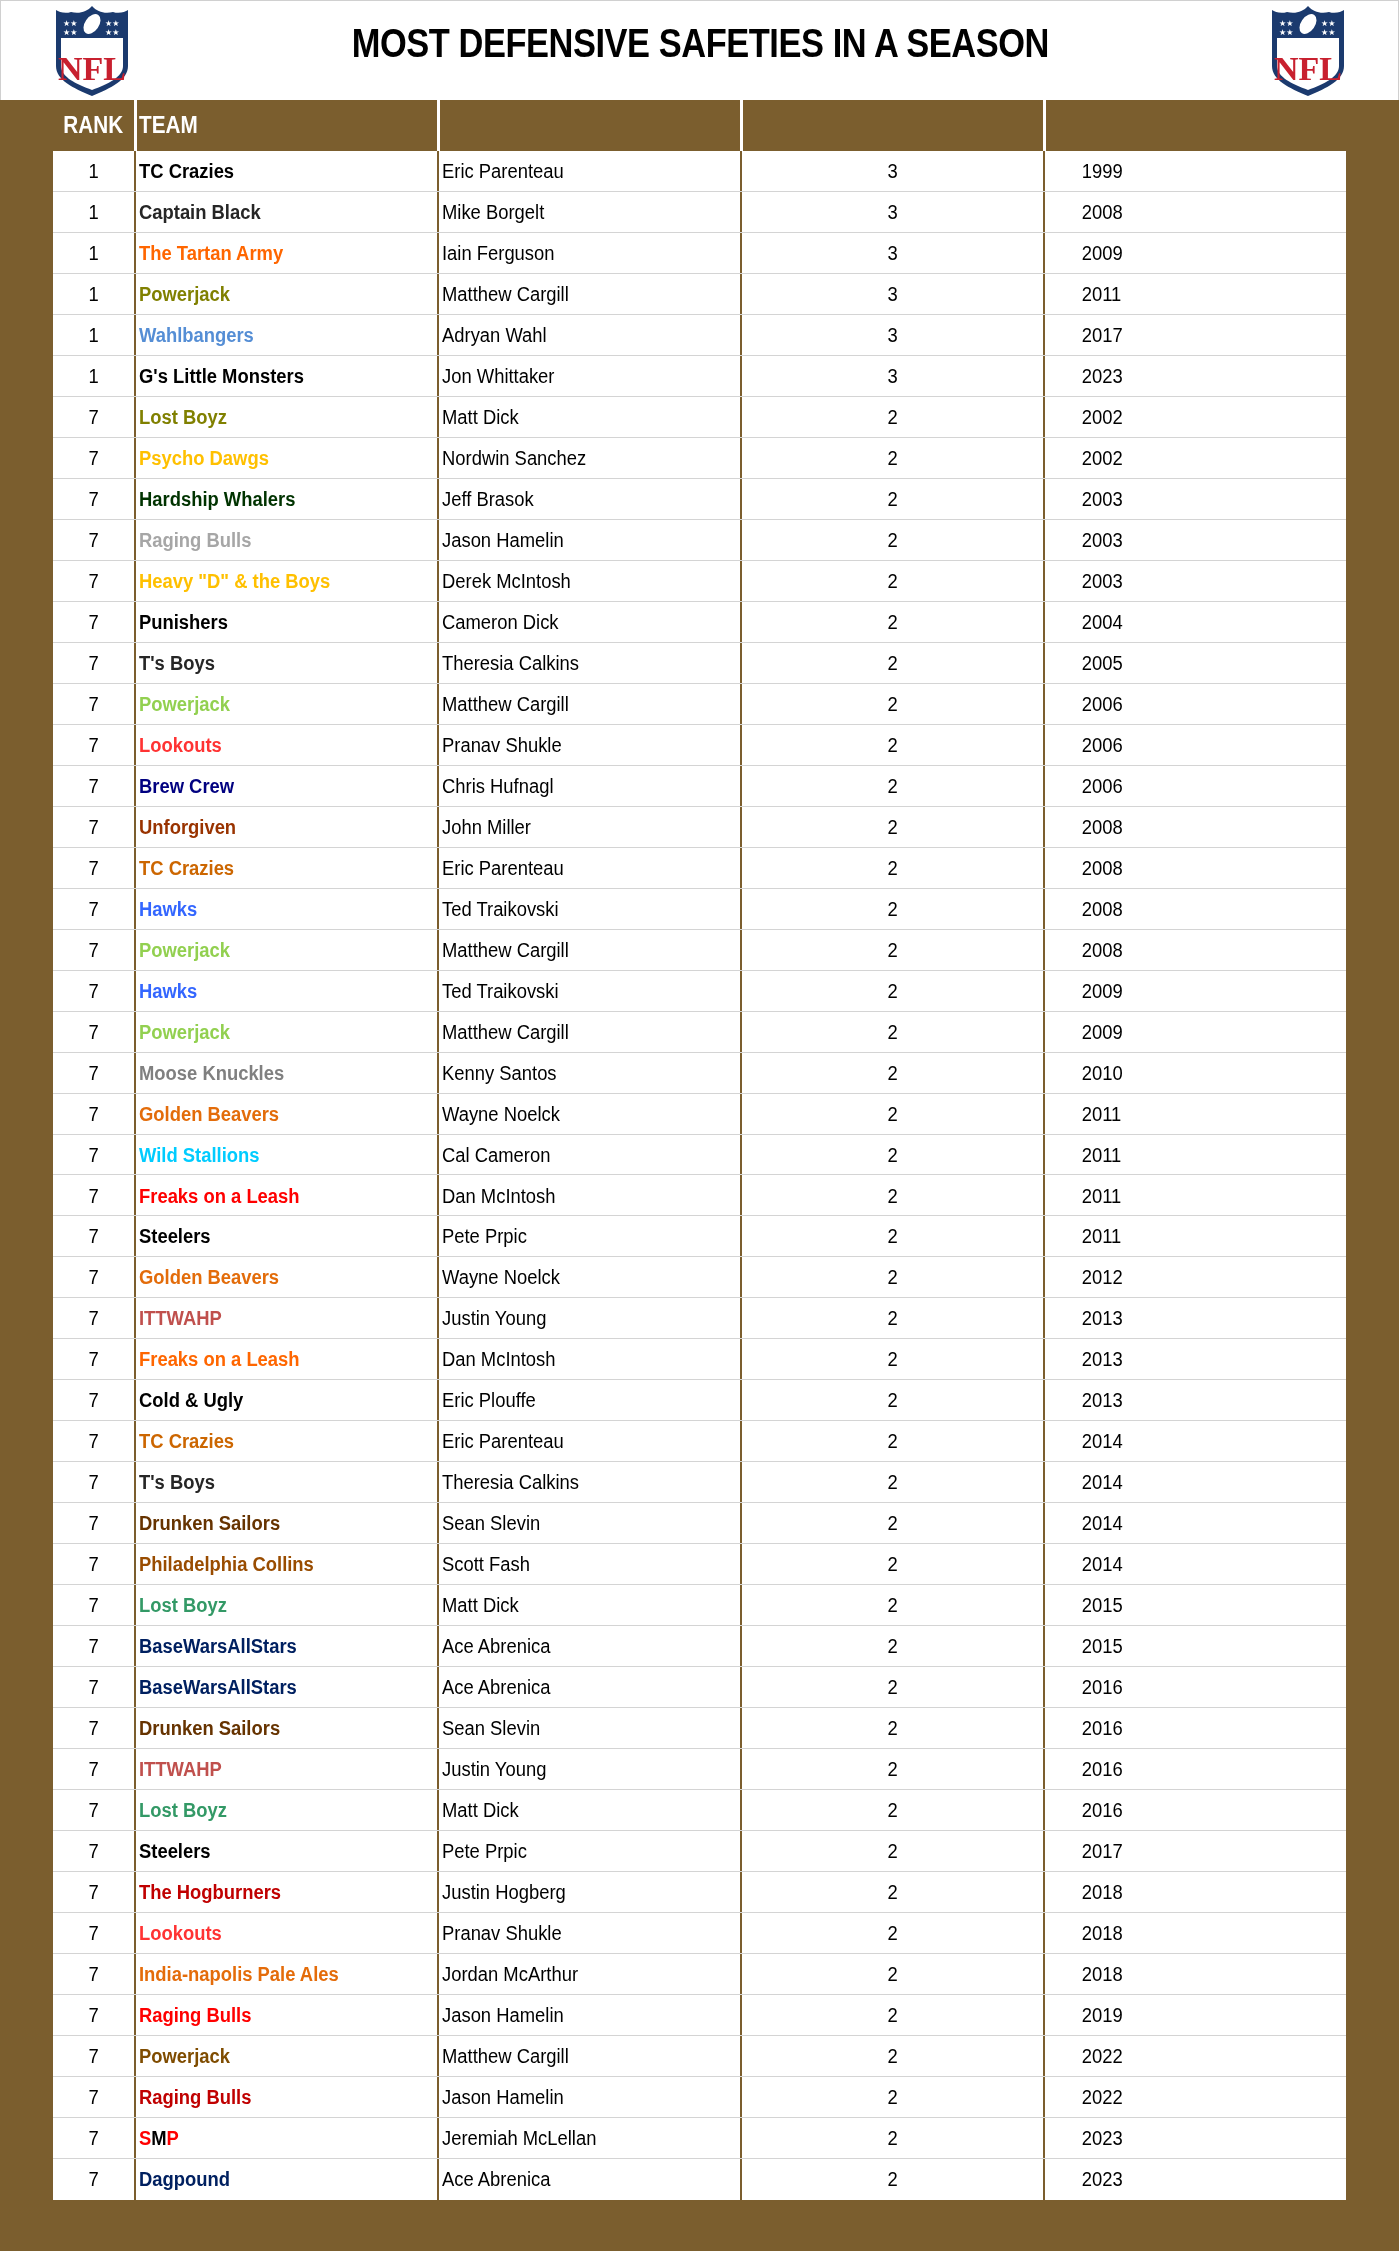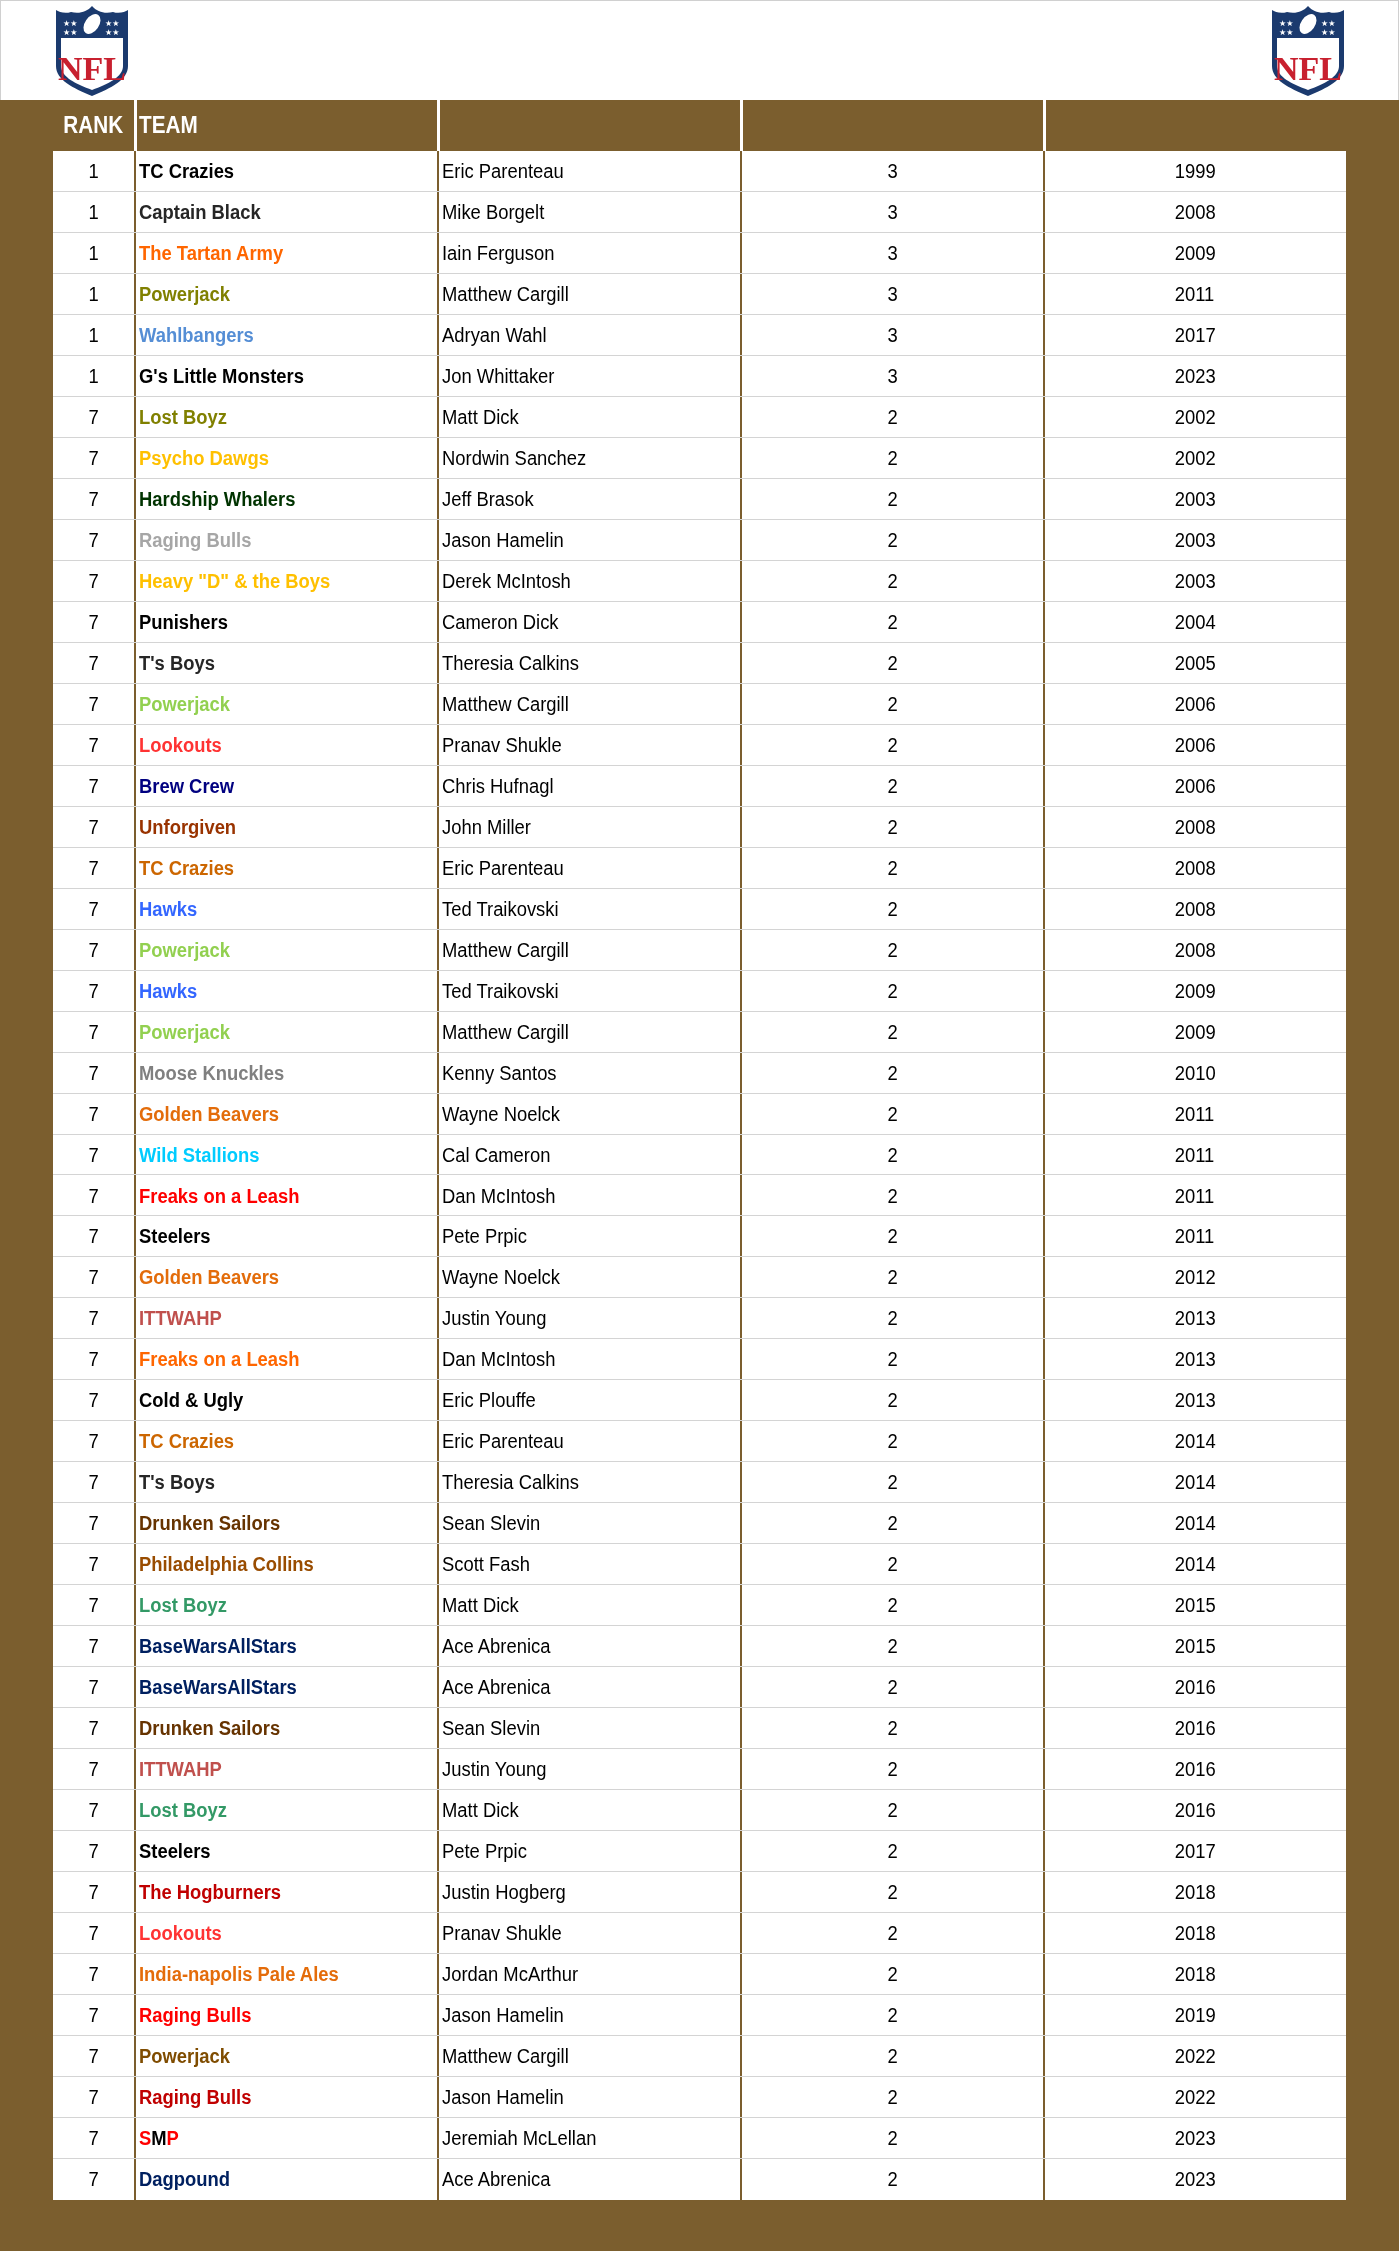--- a/index.html
+++ b/index.html
@@ -15,21 +15,21 @@
   .hcell span { display: inline-block; transform: scaleX(0.9); }
   .hdiv { position: absolute; top: 100px; width: 3px; height: 51px; background: #ffffff; }
   .table { position: absolute; left: 53px; top: 151px; width: 1293px; height: 2049px; background: #ffffff; }
   .row { position: absolute; left: 0; width: 1293px; height: 40.98px; border-bottom: 1px solid #d4d4d4; box-sizing: border-box; font-size: 20px; }
   .row:last-child { border-bottom: none; }
   .cell { position: absolute; top: 0; height: 40px; line-height: 40px; white-space: nowrap; color: #000; }
   .c-rank { left: 0; width: 81px; text-align: center; }
   .c-team { left: 86px; width: 296px; font-weight: bold; }
   .c-owner { left: 389px; width: 296px; }
   .c-saf { left: 688px; width: 303px; text-align: center; }
-  .c-year { left: 991px; width: 302px; text-align: center; }
+  .c-year { left: 991px; width: 302px; text-align: left; padding-left: 36px; }
   .cell span.txt { display: inline-block; transform: scaleX(0.92); transform-origin: left center; }
   .c-rank span.txt, .c-saf span.txt, .c-year span.txt { transform-origin: center; }
   .vdiv { position: absolute; top: 0; width: 2px; height: 2049px; background: #7B5E2E; }
 </style>
 </head>
 <body>
 
 <div class="title-bar">
   <svg class="logo left" viewBox="0 0 78 94">
     <path d="M39 2 C34 8 26 10 18 8 C12 10 6 8 3 6 L3 62 C3 76 20 84 39 92 C58 84 75 76 75 62 L75 6 C72 8 66 10 60 8 C52 10 44 8 39 2 Z" fill="#1B3A6E"></path>
@@ -48,20 +48,21 @@
     <path d="M8 34 L70 34 L70 62 C70 73 55 80 39 86 C23 80 8 73 8 62 Z" fill="#ffffff"></path>
     <text x="39" y="76" text-anchor="middle" font-family="Liberation Serif, serif" font-weight="bold" font-size="34" fill="#C8202F">NFL</text>
     <ellipse cx="39" cy="20" rx="7" ry="11" fill="#ffffff" transform="rotate(35 39 20)"></ellipse>
     <g fill="#ffffff" font-size="8" font-family="DejaVu Sans, sans-serif">
       <text x="10" y="22">★★</text>
         <text x="52" y="22">★★</text>
       <text x="10" y="31">★★</text>
         <text x="52" y="31">★★</text>
     </g>
   </svg>
+  <div class="title"><span>MOST DEFENSIVE SAFETIES IN A SEASON</span></div>
 </div>
 
 <div class="header-row">
   <div class="hcell" style="left:53px;width:81px;text-align:center;"><span>RANK</span></div>
   <div class="hcell" style="left:139px;width:298px;padding-left:0;"><span style="transform-origin:left center;">TEAM</span></div>
 </div>
 <div class="hdiv" style="left:134px;"></div>
 <div class="hdiv" style="left:437px;"></div>
 <div class="hdiv" style="left:740px;"></div>
 <div class="hdiv" style="left:1043px;"></div>

